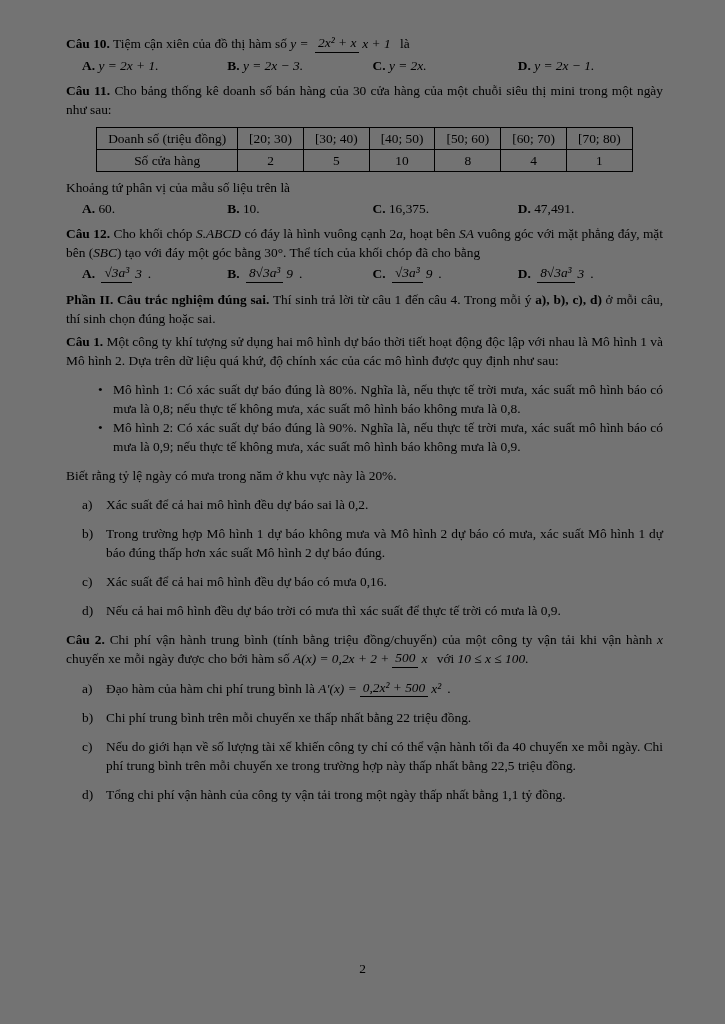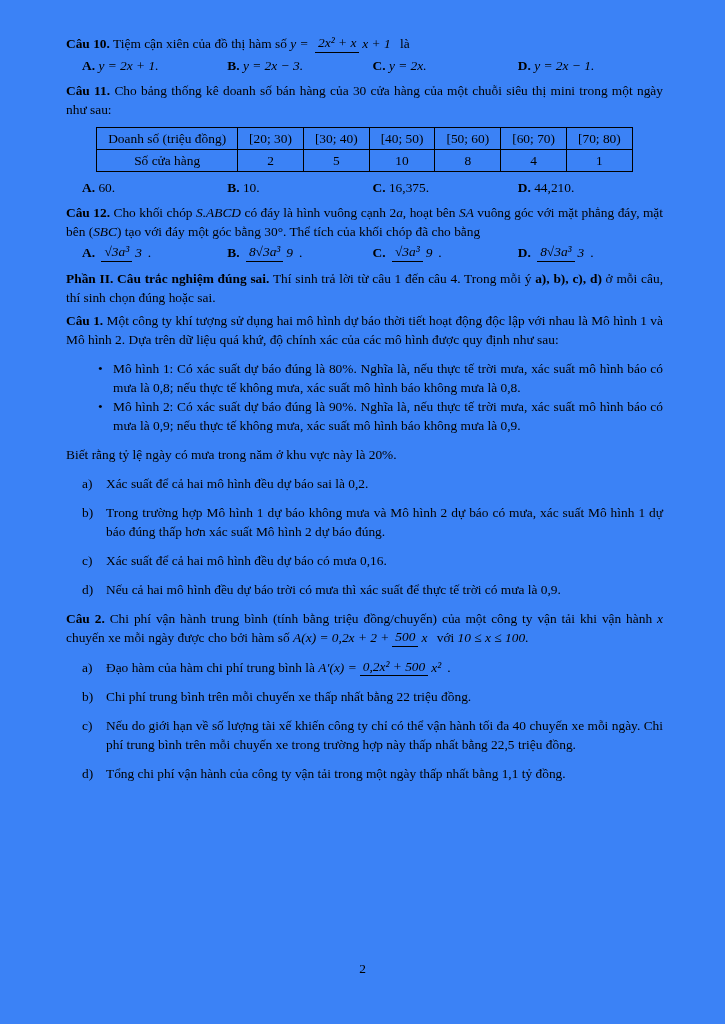--- a/index.html
+++ b/index.html
@@ -3,21 +3,21 @@
 <meta charset="utf-8">
 <style>
   * { box-sizing: border-box; }
   html, body { margin: 0; padding: 0; background: #ffffff; }
   .page {
     position: relative;
     width: 725px;
     height: 1024px;
     margin: 0 auto;
     padding: 30px 62px 20px 66px;
-    background: #3b82f6;
+    background: #737373;
     color: #000;
     font-family: "Liberation Serif", "DejaVu Serif", serif;
     font-size: 13.4px;
     line-height: 1.42;
     overflow: hidden;
   }
   .qblock { margin-bottom: 4px; }
   .qpara { text-align: justify; margin: 4px 0 2px 0; }
   .qlabel { font-weight: bold; }
   .math { font-style: italic; }
@@ -104,25 +104,26 @@
         <td>Số cửa hàng</td>
         <td>2</td>
         <td>5</td>
         <td>10</td>
         <td>8</td>
         <td>4</td>
         <td>1</td>
       </tr>
     </tbody>
       </table>
+    <div class="qpara">Khoảng tứ phân vị của mẫu số liệu trên là</div>
     <div class="options">
       <span class="opt"><b class="opt-label">A.</b> <span>60.</span></span>
       <span class="opt"><b class="opt-label">B.</b> <span>10.</span></span>
       <span class="opt"><b class="opt-label">C.</b> <span>16,375.</span></span>
-      <span class="opt"><b class="opt-label">D.</b> <span>44,210.</span></span>
+      <span class="opt"><b class="opt-label">D.</b> <span>47,491.</span></span>
     </div>
   </section>
 
   <section class="qblock">
     <div class="qpara">
       <b class="qlabel">Câu 12.</b>
       <span>Cho khối chóp </span><span class="math">S.ABCD</span><span> có đáy là hình vuông cạnh 2</span><span class="math">a</span><span>, hoạt bên </span><span class="math">SA</span><span> vuông góc với mặt phẳng đáy, mặt bên (</span><span class="math">SBC</span><span>) tạo với đáy một góc bằng 30°. Thể tích của khối chóp đã cho bằng</span>
     </div>
     <div class="options">
       <span class="opt"><b class="opt-label">A.</b> <span class="frac math">

